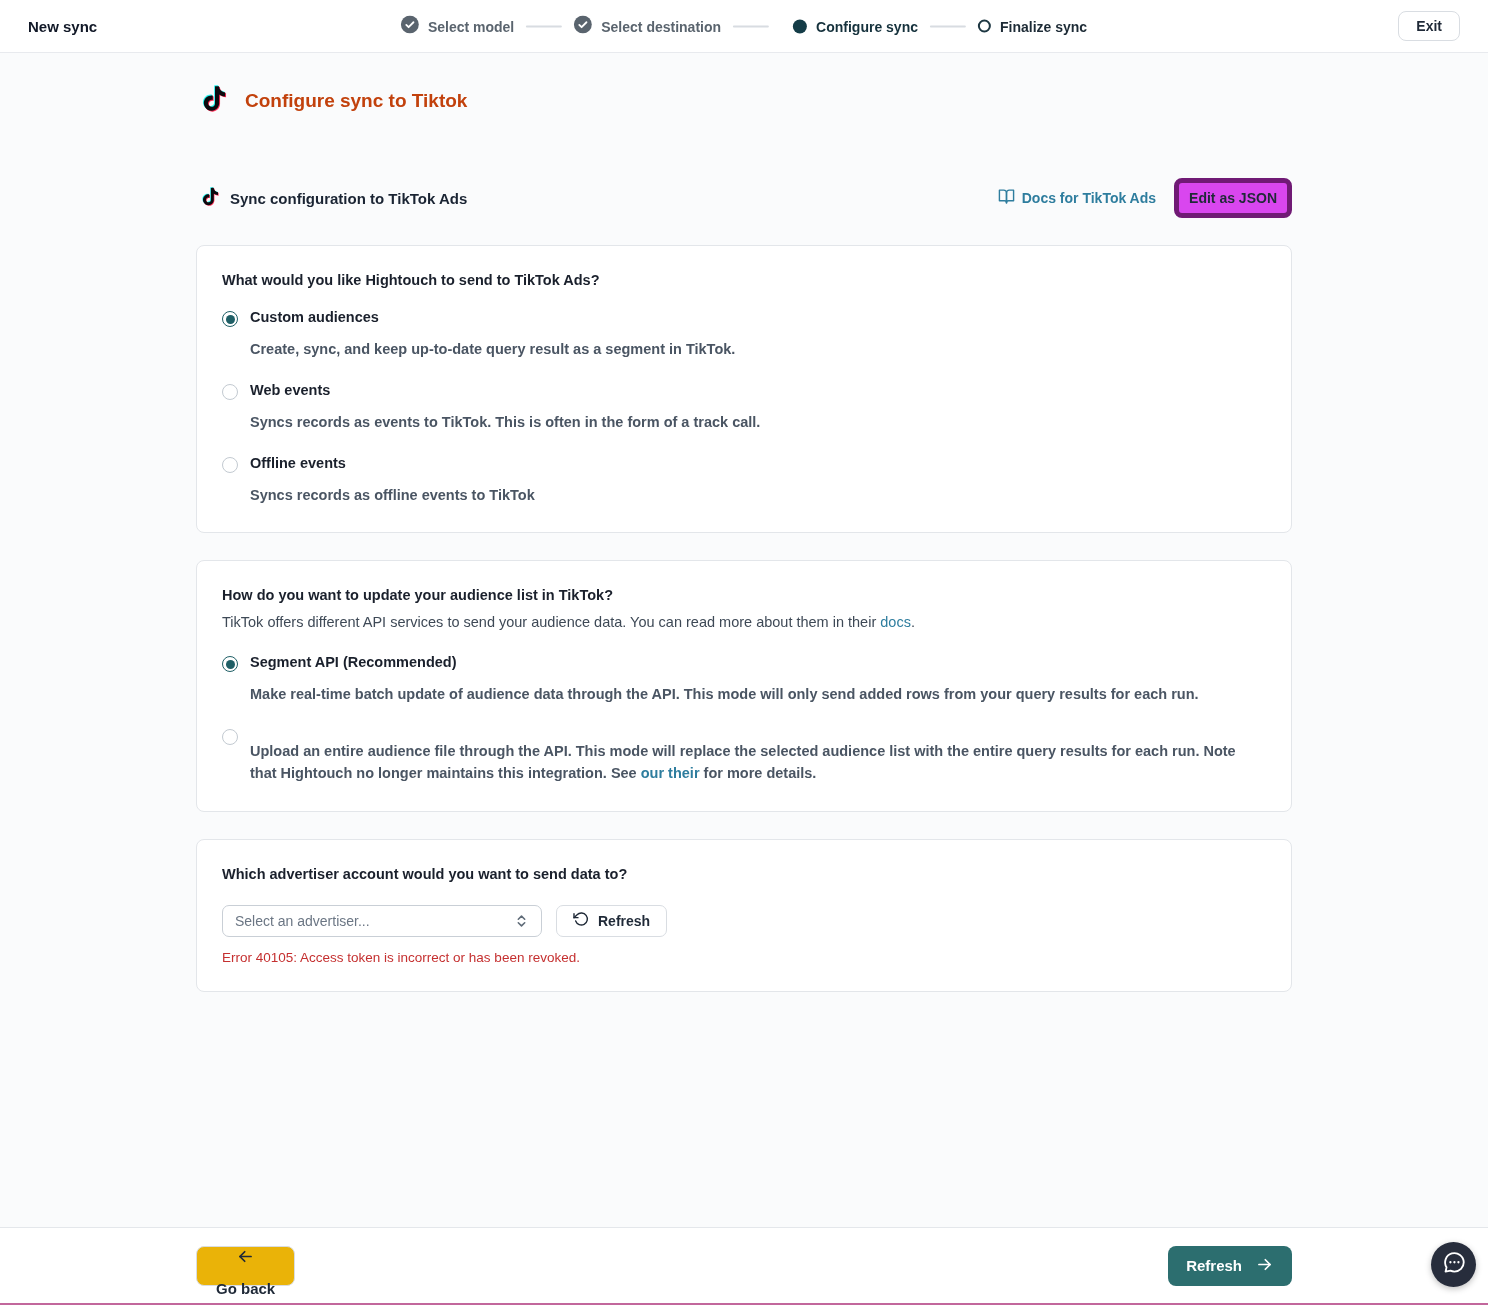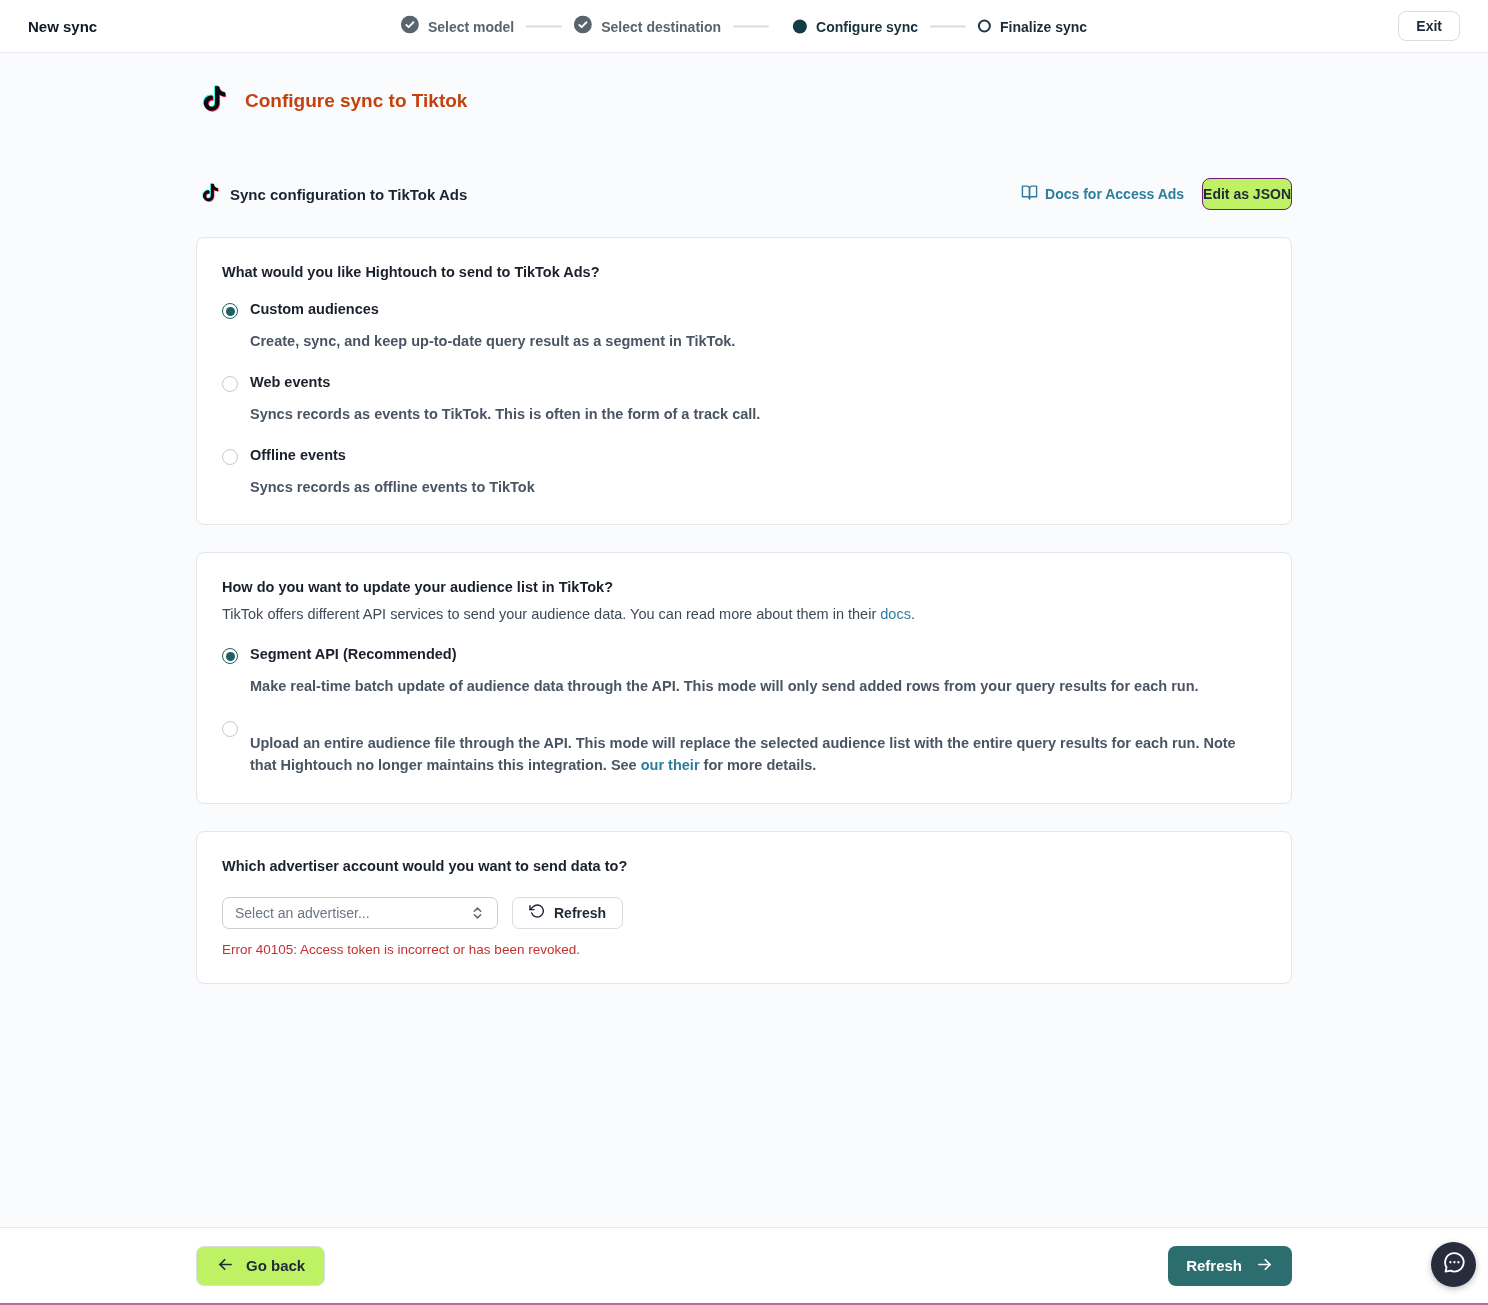--- a/index.html
+++ b/index.html
@@ -45,21 +45,21 @@
   .container { width:1096px; margin:0 auto; }
 
   .page-heading { display:flex; align-items:center; gap:17px; margin-top:32px; padding-left:5px; }
   .page-heading h1 { font-size:19px; font-weight:700; color:#c2410c; }
 
   .section-row { display:flex; align-items:center; margin-top:62px; padding-left:5px; }
   .section-title { font-size:15px; font-weight:700; color:#1a2433; margin-left:10px; }
   .section-right { margin-left:auto; display:flex; align-items:center; gap:18px; }
   .docs-link { display:flex; align-items:center; gap:7px; color:#2e7d9e; font-size:14px; font-weight:600; text-decoration:none; cursor:pointer; }
   .edit-json-btn {
-    padding:7px 0; border:1px solid #701a75; border-radius:8px; background:#bef264;
+    padding:7px 10px; border:5px solid #701a75; border-radius:8px; background:#d946ef;
     font-family:inherit; font-size:14px; font-weight:700; color:#1f2937; cursor:pointer;
   }
 
   .card {
     background:#fff; border:1px solid #e3e6ea; border-radius:8px;
     padding:26px 25px; margin-top:27px;
   }
   .card-question { font-size:14.5px; font-weight:600; color:#1a202c; }
   .card-subtext { font-size:14.5px; color:#3e4956; margin-top:9px; line-height:1.45; }
   .inline-link { color:#2e7d9e; cursor:pointer; }
@@ -73,21 +73,21 @@
   .radio.selected { border-color:#1f5f66; }
   .radio.selected::after {
     content:""; position:absolute; inset:2.5px; border-radius:50%; background:#1f5f66;
   }
   .option-text { margin-left:12px; }
   .option-label { font-size:14.5px; font-weight:600; color:#1a202c; cursor:pointer; }
   .option-desc { font-size:14.5px; color:#4a5563; margin-top:14px; line-height:1.5; max-width:1020px;font-weight:bold; }
 
   .select-row { display:flex; gap:14px; margin-top:23px; }
   .select-box {
-    width:276px; height:32px;
+    width:320px; height:32px;
     border:1px solid #c9cfd6; border-radius:7px; background:#fff;
     display:flex; align-items:center; padding:0 12px;
     font-size:14px; color:#6b7684; cursor:pointer;
   }
   .select-chevrons { margin-left:auto; display:flex; }
   .refresh-btn {
     height:32px; padding:0 16px;
     display:flex; align-items:center; gap:9px;
     border:1px solid #d9dde2; border-radius:7px; background:#fff;
     font-family:inherit; font-size:14px; font-weight:700; color:#1f2937; cursor:pointer;
@@ -97,22 +97,22 @@
   
   .footer {
     height:76px; flex-shrink:0; background:#fff;
     border-top:1px solid #e4e7eb;
     display:flex; align-items:center;
   }
   .footer-inner { width:1096px; margin:0 auto; display:flex; align-items:center; justify-content:space-between; }
   .go-back-btn {
     height:40px; padding:0 19px;
     display:flex; align-items:center; gap:11px;
-    border:1px solid #d9dde2; border-radius:8px; background:#bef264;
-    font-family:inherit; font-size:15px; font-weight:700; color:#1f2937; cursor:pointer;
+    border:1px solid #d9dde2; border-radius:8px; background:#eab308;
+    font-family:inherit; font-size:15px; font-weight:700; color:#1f2937; cursor:pointer;flex-direction:column;
   }
   .continue-btn {
     height:40px; padding:0 18px;
     display:flex; align-items:center; gap:13px;
     border:none; border-radius:8px; background:#2c6e6f;
     font-family:inherit; font-size:15px; font-weight:700; color:#fff; cursor:pointer;
   }
   .bottom-bar { height:2px; flex-shrink:0; background:#c2679c; }
 
   .chat-widget {
@@ -188,21 +188,21 @@
       </span>
       <span class="section-title">Sync configuration to TikTok Ads</span>
       <div class="section-right">
         <a class="docs-link">
           <span>
             <svg width="17" height="17" viewBox="0 0 24 24" fill="none" stroke="#2e7d9e" stroke-width="2" stroke-linejoin="round">
                 <path d="M2 3h6a4 4 0 0 1 4 4v14a3 3 0 0 0-3-3H2z"></path>
                 <path d="M22 3h-6a4 4 0 0 0-4 4v14a3 3 0 0 1 3-3h7z"></path>
               </svg>
           </span>
-          <span>Docs for Access Ads</span>
+          <span>Docs for TikTok Ads</span>
         </a>
         <button class="edit-json-btn">Edit as JSON</button>
       </div>
     </div>
 
     <div class="card">
       <div class="card-question">What would you like Hightouch to send to TikTok Ads?</div>
 
       <div class="radio-option">
         <span class="radio selected"></span>

